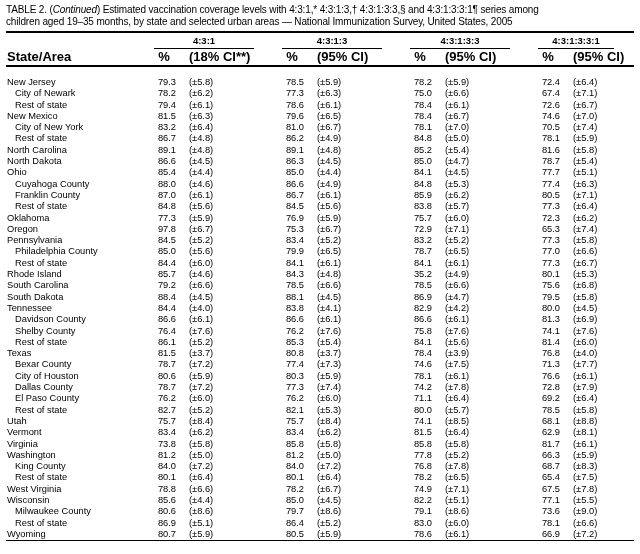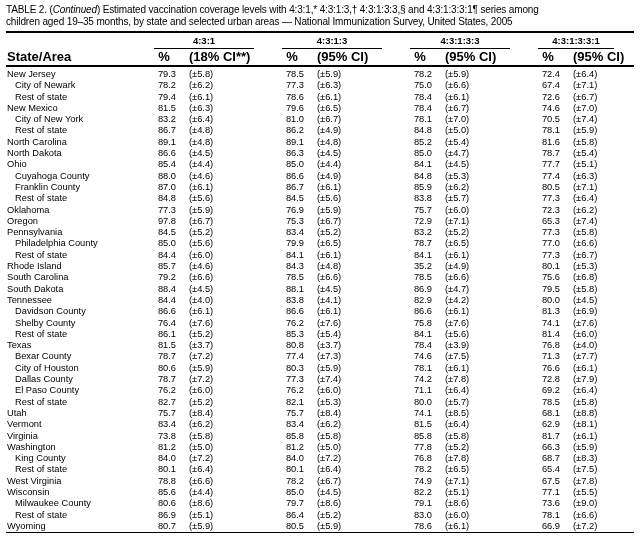--- a/index.html
+++ b/index.html
@@ -29,21 +29,21 @@
   .subrow .h-pct  { text-align:center; }
   .subrow .h-ci   { text-align:left; padding-left:7px; }
   tbody td {
     font-size:9.3px; line-height:11.3px; height:11.3px;
     vertical-align:middle; white-space:nowrap;
   }
   td.area { text-align:left; padding-left:1px; }
   td.area.indent { padding-left:9px; }
   td.pct { text-align:right; padding-right:6px; }
   td.ci  { text-align:left; padding-left:7px; }
-  tbody tr:first-child td { padding-top:2px; }
+  tbody tr:first-child td { padding-top:10px; }
 </style>
 </head>
 <body>
 
 <div class="page">
   <div class="title">
     <div><span>TABLE 2. (</span><span class="ital">Continued</span><span>) Estimated vaccination coverage levels with 4:3:1,* 4:3:1:3,† 4:3:1:3:3,§ and 4:3:1:3:3:1¶ series among</span></div>
     <div>children aged 19–35 months, by state and selected urban areas — National Immunization Survey, United States, 2005</div>
   </div>
 

